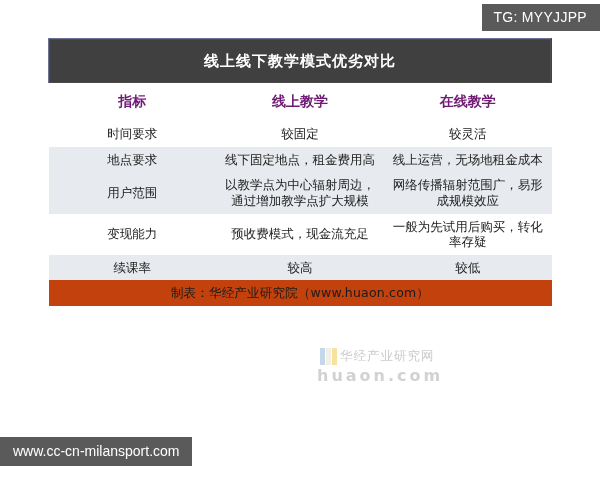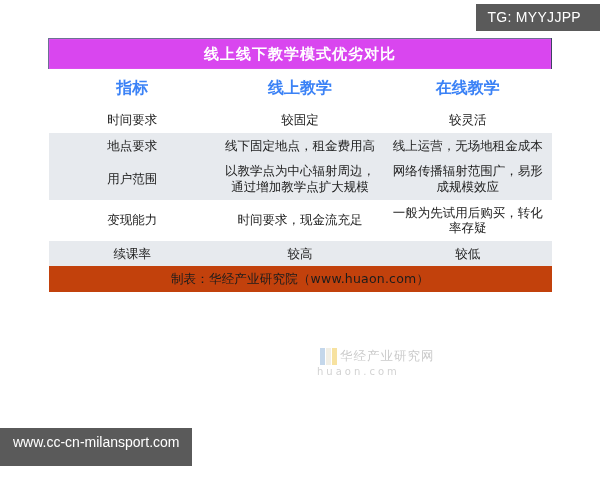--- a/index.html
+++ b/index.html
@@ -18,34 +18,34 @@
 
   
   .tg-badge {
     position: absolute;
     top: 4px;
     right: 0px;
     background: #5a5a5a;
     color: #ffffff;
     font-size: 14px;
     letter-spacing: 0.3px;
-    padding: 5px 19px 6px 11px;
+    padding: 5px 13px 6px 11px;
     white-space: nowrap;
     font-family: "Liberation Sans", sans-serif;
   }
 
   
   .site-badge {
     position: absolute;
     left: 0px;
     bottom: 14px;
     background: #5a5a5a;
     color: #ffffff;
     font-size: 14px;
-    padding: 6px 13px 16px 13px;
+    padding: 6px 13px 7px 13px;
     white-space: nowrap;
     font-family: "Liberation Sans", sans-serif;
   }
 
   
   .table-wrap {
     position: absolute;
     left: 48px;
     top: 38px;
     width: 504px;
@@ -59,38 +59,38 @@
     z-index: 2;
   }
 
   .tbl td, .tbl th {
     padding: 0;
     margin: 0;
   }
 
   
   .title-band {
-    background: #d946ef;
+    background: #404040;
     color: #ffffff;
     font-size: 15px;
     font-weight: bold;
     text-align: center;
-    height: 30px;
+    height: 44px;
     letter-spacing: 1px;
     border-left: 1px solid #6c7293;
     border-top: 1px solid #6c7293;
     border-right: 1px solid #3e4361;
     box-shadow: inset 0 0 0 1px rgba(255,255,255,0.06);
   }
 
   
   .col-head td {
     background: #ffffff;
-    color: #3b82f6;
-    font-size: 16px;
+    color: #701a75;
+    font-size: 14px;
     font-weight: bold;
     text-align: center;
     height: 38px;
     vertical-align: middle;
   }
 
   
   .tbl tbody tr td {
     font-size: 12.5px;
     color: #1c1c1c;
@@ -149,26 +149,27 @@
   .wm-logo i:nth-child(1) { left: 0;  background: #8fb4d9; }
   .wm-logo i:nth-child(2) { left: 6px; background: #e8e2cf; }
   .wm-logo i:nth-child(3) { left: 12px; background: #f0c84a; }
   .wm-cn {
     font-size: 12.5px;
     color: #9a9a9a;
     letter-spacing: 1px;
     white-space: nowrap;
   }
   .wm-en {
-    font-size: 10px;
+    font-size: 16px;
     color: #a9a9a9;
     letter-spacing: 3px;
     white-space: nowrap;
     margin-left: 21px;
     margin-top: 1px;
+    font-weight: bold;
   }
 </style>
 </head>
 <body>
 
 <div class="tg-badge">TG: MYYJJPP</div>
 
 <div class="table-wrap">
   <table class="tbl">
     <thead>
@@ -192,21 +193,21 @@
         <td class="c2">线下固定地点，租金费用高</td>
         <td class="c3">线上运营，无场地租金成本</td>
       </tr>
       <tr class="shade">
         <td class="c1">用户范围</td>
         <td class="c2">以教学点为中心辐射周边，通过增加教学点扩大规模</td>
         <td class="c3">网络传播辐射范围广，易形成规模效应</td>
       </tr>
       <tr class="plain">
         <td class="c1">变现能力</td>
-        <td class="c2">时间要求，现金流充足</td>
+        <td class="c2">预收费模式，现金流充足</td>
         <td class="c3">一般为先试用后购买，转化率存疑</td>
       </tr>
       <tr class="shade">
         <td class="c1">续课率</td>
         <td class="c2">较高</td>
         <td class="c3">较低</td>
       </tr>
       <tr class="src-row">
         <td colspan="3">制表：华经产业研究院（www.huaon.com）</td>
       </tr>

